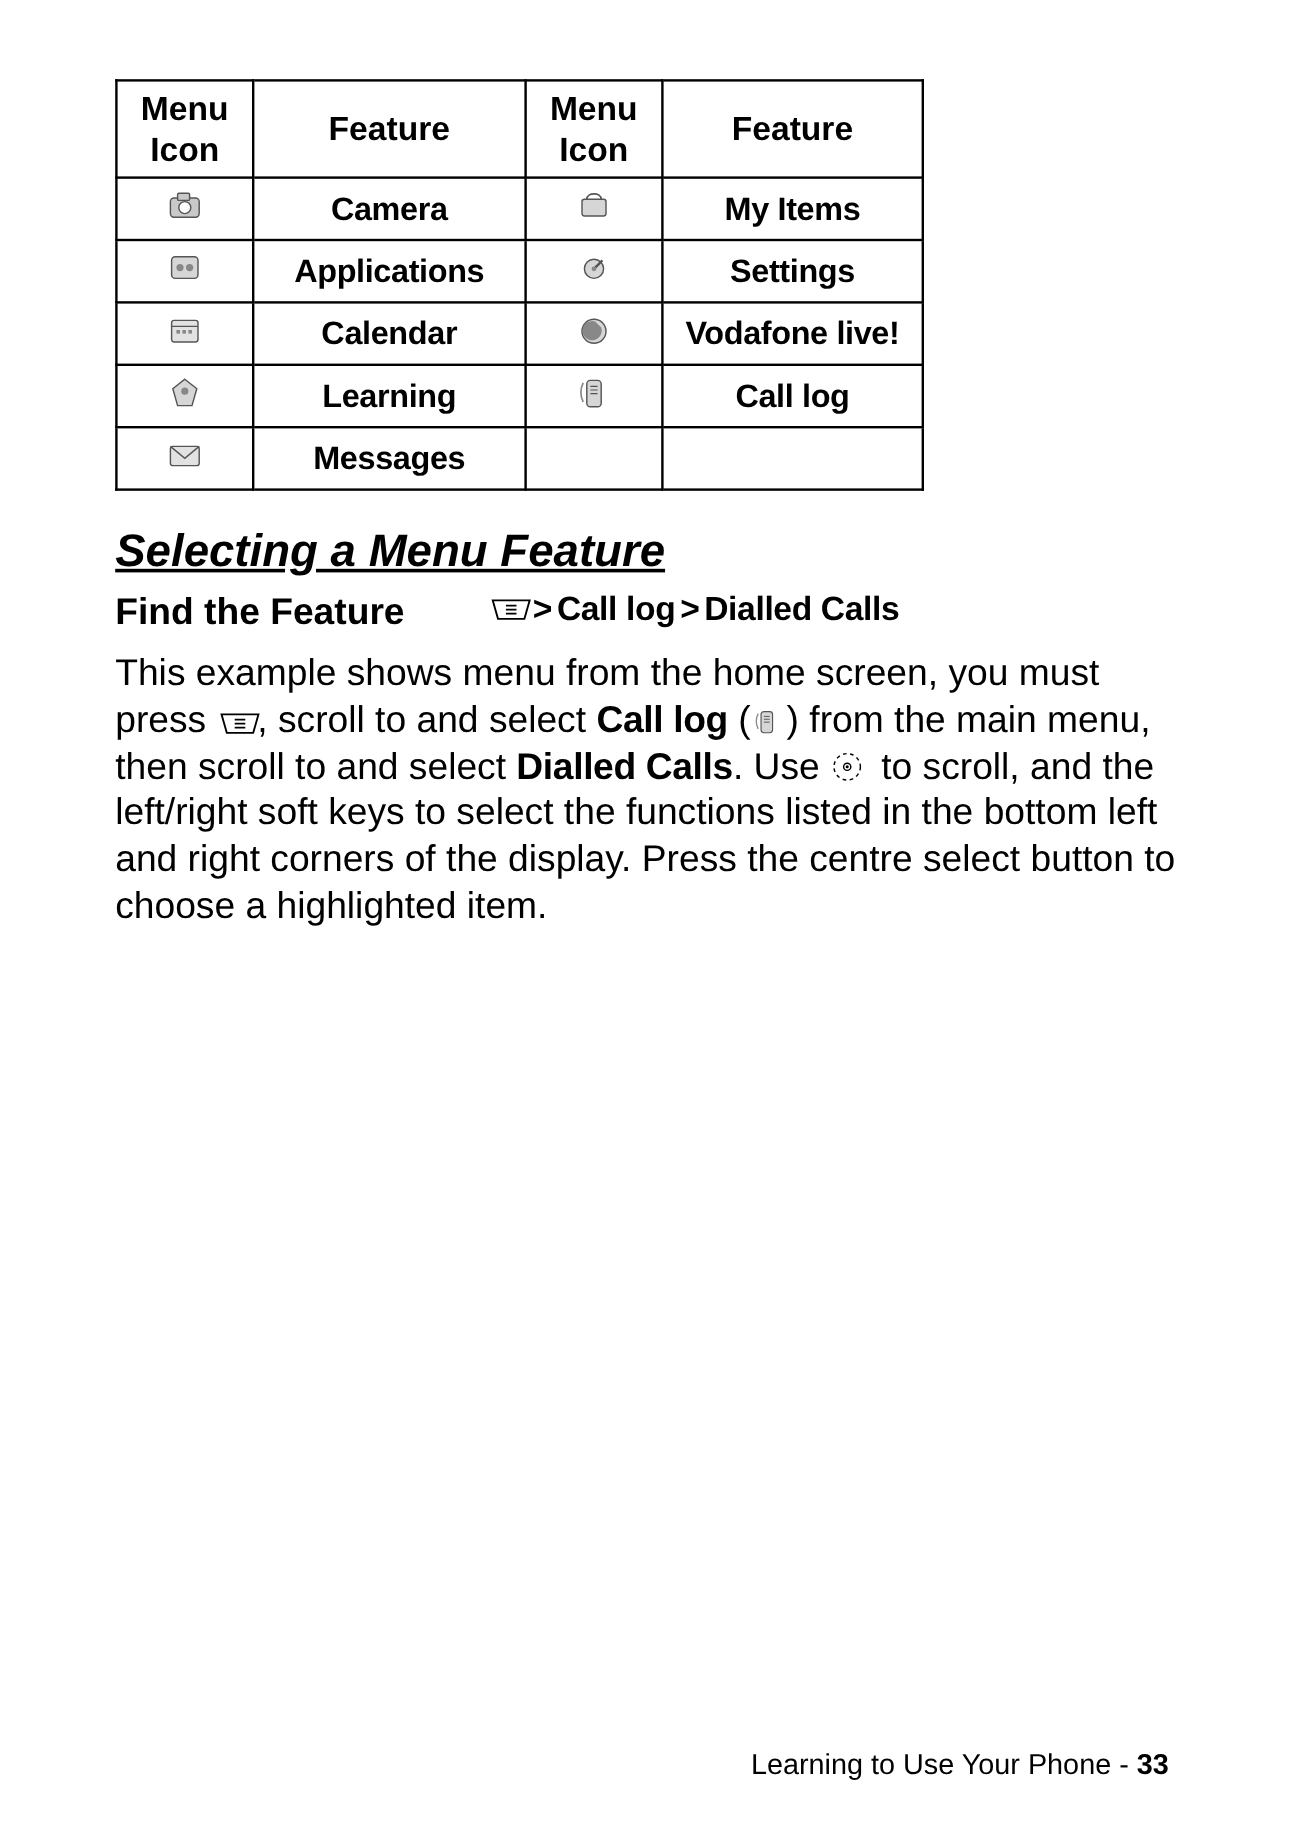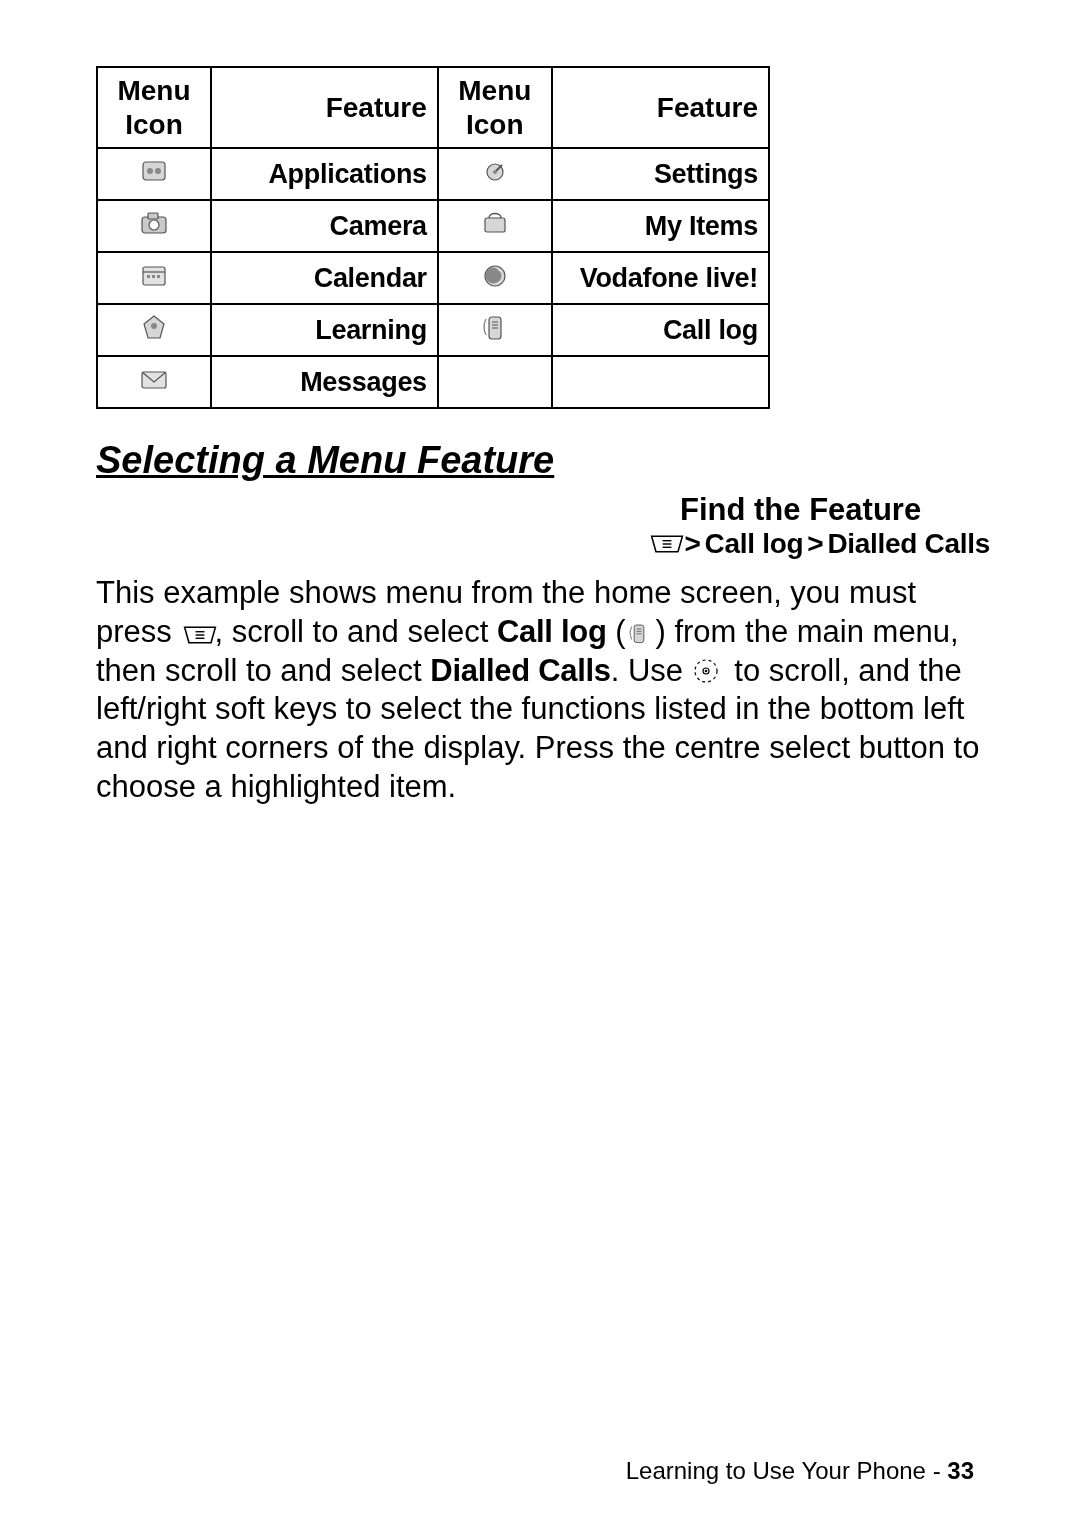--- a/index.html
+++ b/index.html
@@ -39,21 +39,21 @@
   table.menu-table {
     border-collapse: collapse;
     width: 674px;
     margin: 10px 0 30px 0;
     padding-left: 19px;
   }
   table.menu-table th,
   table.menu-table td {
     border: 2px solid #000;
     padding: 6px 10px;
-    text-align: right;
+    text-align: center;
     vertical-align: middle;
     font-size: 28px;
   }
   table.menu-table th {
     font-family: Arial, Helvetica, sans-serif;
     font-weight: bold;
     line-height: 1.2;
   }
   table.menu-table th.icon-col { width: 98px; text-align: center; }
   table.menu-table th.feat-col { width: 220px; }
@@ -77,22 +77,21 @@
     font-style: italic;
     font-weight: bold;
     font-size: 38px;
     margin: 8px 0 10px 0;
     text-decoration: underline;
   }
 
   .find-feature-row {
     display: flex;
     margin: 4px 0 14px 0;
-    align-items: flex-end;
-    flex-direction: column;
+    align-items: flex-start;
   }
   .find-feature-label {
     font-weight: bold;
     font-size: 31px;
     width: 310px;
     flex: 0 0 auto;
   }
   .find-feature-path {
     font-family: "Arial Narrow", Arial, sans-serif;
     font-stretch: condensed;
@@ -198,37 +197,37 @@
         <th class="icon-col">
           <span>Menu</span><br>
           <span>Icon</span>
         </th>
         <th class="feat-col">Feature</th>
       </tr>
     </thead>
     <tbody>
       <tr>
         <td class="icon-cell"><span class="cell-icon"><svg viewBox="0 0 32 30" width="34" height="30">
+                <use href="#ic-camera"></use>
+              </svg></span></td>
+        <td class="feat-cell">Camera</td>
+        <td class="icon-cell"><span class="cell-icon"><svg viewBox="0 0 32 30" width="34" height="30">
+                <use href="#ic-myitems"></use>
+              </svg></span></td>
+        <td class="feat-cell">My Items</td>
+      </tr>
+      <tr>
+        <td class="icon-cell"><span class="cell-icon"><svg viewBox="0 0 32 30" width="34" height="30">
                 <use href="#ic-applications"></use>
               </svg></span></td>
         <td class="feat-cell">Applications</td>
         <td class="icon-cell"><span class="cell-icon"><svg viewBox="0 0 32 30" width="34" height="30">
                 <use href="#ic-settings"></use>
               </svg></span></td>
         <td class="feat-cell">Settings</td>
-      </tr>
-      <tr>
-        <td class="icon-cell"><span class="cell-icon"><svg viewBox="0 0 32 30" width="34" height="30">
-                <use href="#ic-camera"></use>
-              </svg></span></td>
-        <td class="feat-cell">Camera</td>
-        <td class="icon-cell"><span class="cell-icon"><svg viewBox="0 0 32 30" width="34" height="30">
-                <use href="#ic-myitems"></use>
-              </svg></span></td>
-        <td class="feat-cell">My Items</td>
       </tr>
       <tr>
         <td class="icon-cell"><span class="cell-icon"><svg viewBox="0 0 32 30" width="34" height="30">
                 <use href="#ic-calendar"></use>
               </svg></span></td>
         <td class="feat-cell">Calendar</td>
         <td class="icon-cell"><span class="cell-icon"><svg viewBox="0 0 32 30" width="34" height="30">
                 <use href="#ic-vodafone"></use>
               </svg></span></td>
         <td class="feat-cell">Vodafone live!</td>

